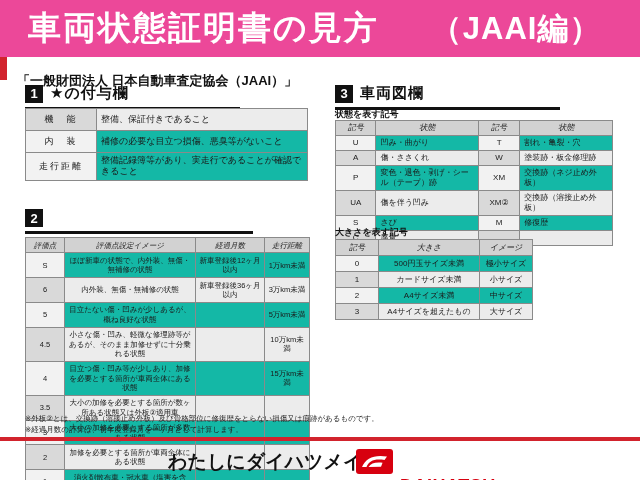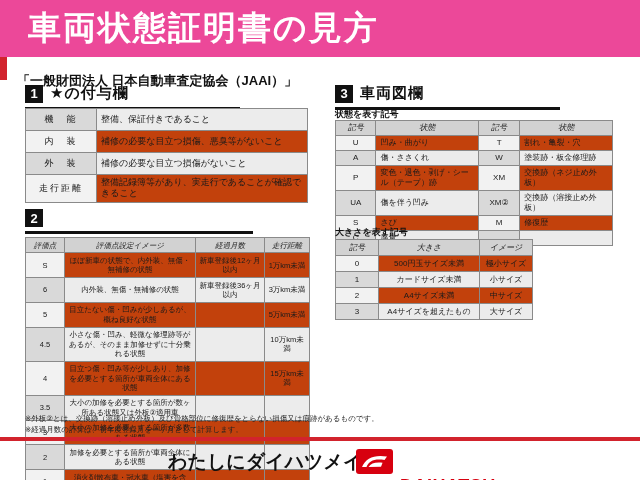--- a/index.html
+++ b/index.html
@@ -24,21 +24,21 @@
   }
   .sec-badge{
     width:18px;height:18px;background:#111;color:#fff;font-weight:bold;font-size:13px;
     display:flex;align-items:center;justify-content:center;flex:0 0 auto;
   }
   .sec-title{font-size:15px;font-weight:bold;color:#111;letter-spacing:1px;}
   #sec1-header{left:25px;top:84px;width:215px;}
   #sec2-header{left:25px;top:209px;width:228px;}
   #sec3-header{left:335px;top:84px;width:225px;}
   
-  table{border-collapse:collapse;position:absolute;background:#c2410c;border:1px solid #555;}
+  table{border-collapse:collapse;position:absolute;background:#14b8a6;border:1px solid #555;}
   td{border:1px solid #8a8a8a;padding:2px 4px;vertical-align:middle;line-height:1.25;}
   tr.hdr td{background:#d2d2d2;text-align:center;color:#222;font-style:italic;}
   td.sym{text-align:center;background:#f2f2f2;}
   tr.shade td{background:#ececec;}
   tr.shade td.sym{background:#d9d9d9;}
   
   #table1{left:25px;top:108px;width:283px;font-size:9px;}
   #table1 td{height:17px;}
   #table1 td.sym{width:62px;letter-spacing:2px;}
   
@@ -68,41 +68,38 @@
   .slogan{position:absolute;left:168px;top:449px;font-size:19px;font-weight:bold;color:#111;letter-spacing:0px;}
   .slogan .period{color:#d7000f;}
   .d-mark{position:absolute;left:356px;top:449px;width:37px;height:25px;}
   .brand{position:absolute;left:400px;top:476px;font-size:18px;font-weight:bold;color:#d7000f;letter-spacing:0.5px;}
 </style>
 </head>
 <body>
 
 <div class="banner">
   <span class="title">車両状態証明書の見方</span>
+  <span class="edition">（JAAI編）</span>
 </div>
 <div class="sub-stripe"></div>
 <div class="subtitle">「一般財団法人 日本自動車査定協会（JAAI）」</div>
 
 <div class="sec-header" id="sec1-header">
   <span class="sec-badge">1</span>
   <span class="sec-title">★の付与欄</span>
 </div>
 <table id="table1">
   <tbody>
       <tr class="shade">
     <td class="sym">機　能</td>
     <td>整備、保証付きであること</td>
   </tr>
   <tr>
     <td class="sym">内　装</td>
     <td>補修の必要な目立つ損傷、悪臭等がないこと</td>
-  </tr>
-  <tr class="shade">
-    <td class="sym">外　装</td>
-    <td>補修の必要な目立つ損傷がないこと</td>
   </tr>
   <tr>
     <td class="sym">走行距離</td>
     <td>整備記録簿等があり、実走行であることが確認できること</td>
   </tr>
 </tbody>
   </table>
 
 <div class="sec-header" id="sec2-header">
   <span class="sec-badge">2</span>

